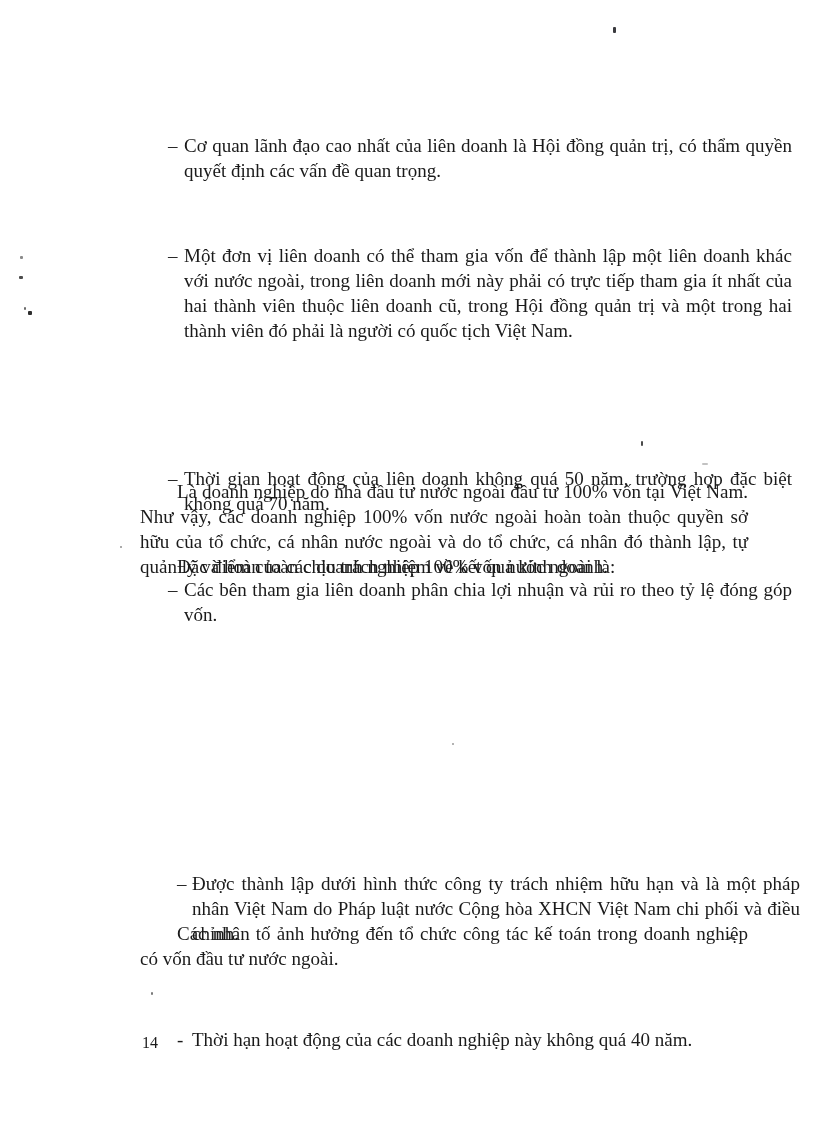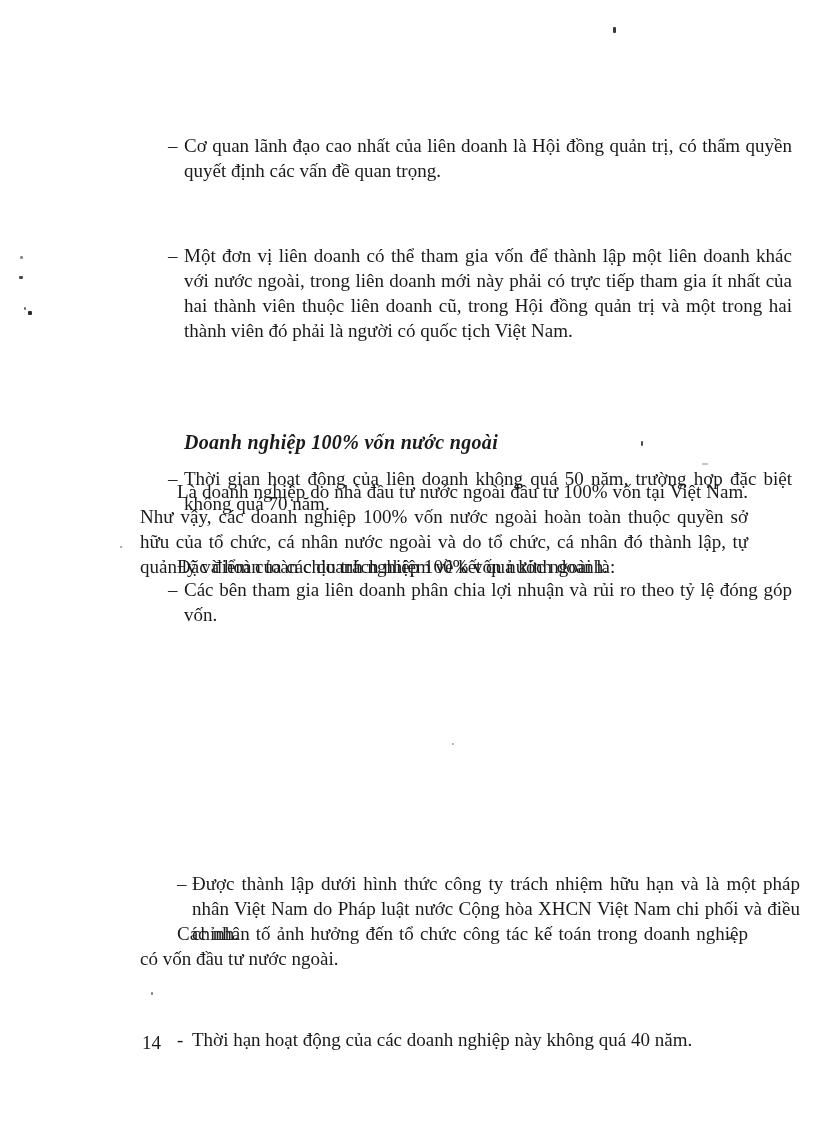--- a/index.html
+++ b/index.html
@@ -71,21 +71,21 @@
   .section-heading .sec-num {
     position: absolute;
     left: 22px;
     top: 0;
   }
   
   .page-number {
     position: absolute;
     left: 142px;
     top: 1030px;
-    font-size: 19px;
+    font-size: 16px;
     line-height: 25px;
   }
   
   .speck {
     position: absolute;
     border-radius: 1px;
   }
   .sp1  { left: 613px; top: 27px;  width: 3px; height: 6px; background: #3a3a3e; }
   .sp2  { left: 20px;  top: 256px; width: 3px; height: 3px; background: #8a8a8a; }
   .sp3  { left: 19px;  top: 276px; width: 4px; height: 3px; background: #4c4c4c; }
@@ -119,21 +119,20 @@
       <span class="dash">–</span>
       <span>Thời gian hoạt động của liên doanh không quá 50 năm, trường hợp đặc biệt không quá 70 năm.</span>
     </div>
 
     <div class="block bullet" style="top:377px;">
       <span class="dash">–</span>
       <span>Các bên tham gia liên doanh phân chia lợi nhuận và rủi ro theo tỷ lệ đóng góp vốn.</span>
     </div>
   </div>
 
-  <div class="subheading" style="top:429px;">Doanh nghiệp 100% vốn nước ngoài</div>
 
   <div class="block para" style="top:479px;">Là doanh nghiệp do nhà đầu tư nước ngoài đầu tư 100% vốn tại Việt Nam. Như vậy, các doanh nghiệp 100% vốn nước ngoài hoàn toàn thuộc quyền sở hữu của tổ chức, cá nhân nước ngoài và do tổ chức, cá nhân đó thành lập, tự quản lý và hoàn toàn chịu trách nhiệm về kết quả kinh doanh.</div>
 
   <div class="block para" style="top:554px;">Đặc điểm của các doanh nghiệp 100% vốn nước ngoài là:</div>
 
   <div class="bullets-b">
 
     <div class="block bullet" style="top:621px;">
       <span class="dash">–</span>
       <span>Được thành lập dưới hình thức công ty trách nhiệm hữu hạn và là một pháp nhân Việt Nam do Pháp luật nước Cộng hòa XHCN Việt Nam chi phối và điều chỉnh.</span>

